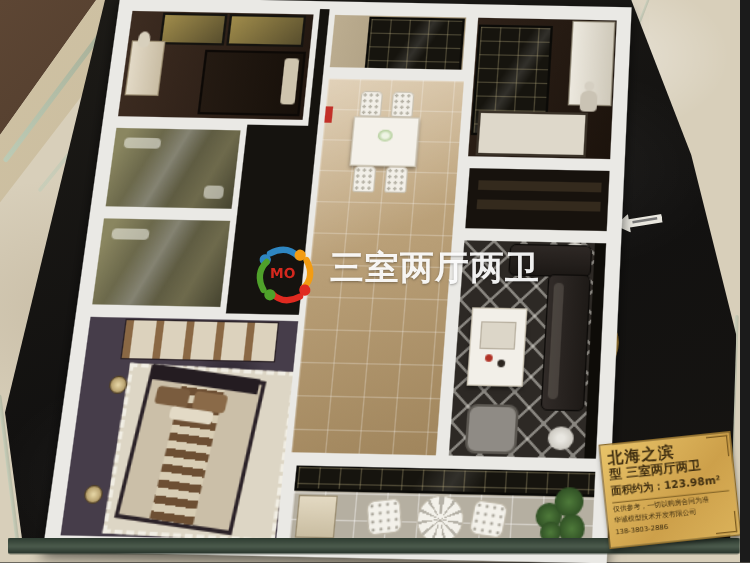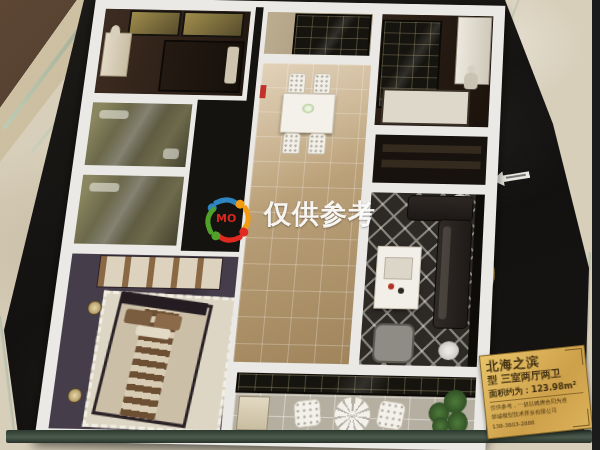--- a/index.html
+++ b/index.html
@@ -321,21 +321,21 @@
       <g transform="rotate(145 28 25)">
         <path d="M28 4 q15 2 17 15" stroke="#e02a20" stroke-width="5" fill="none" stroke-linecap="round"></path>
         <circle cx="22" cy="6" r="4.5" fill="#e02a20"></circle>
       </g>
       <g transform="rotate(235 28 25)">
         <path d="M28 4 q15 2 17 15" stroke="#4fa12a" stroke-width="5" fill="none" stroke-linecap="round"></path>
         <circle cx="22" cy="6" r="4.5" fill="#4fa12a"></circle>
       </g>
     </svg>
     <span class="wm-mo">MO</span>
-    <div class="wm-title">仅供参考</div>
+    <div class="wm-title">三室两厅两卫</div>
   </div>
 
   <div class="abs plaque">
     <div class="pl1">北海之滨</div>
     <div class="pl2">型 三室两厅两卫</div>
     <div class="pl3">面积约为：123.98m²</div>
     <div class="pl-small">仅供参考，一切以购房合同为准</div>
     <div class="pl-small">华诚模型技术开发有限公司</div>
     <div class="pl-small">138-3803-2886</div>
   </div>

